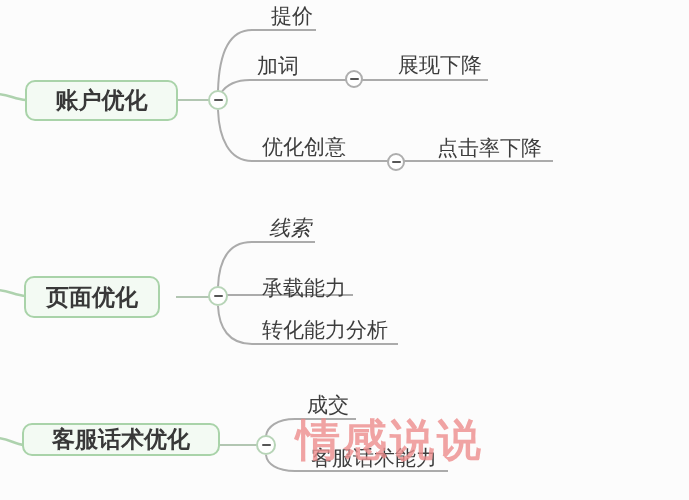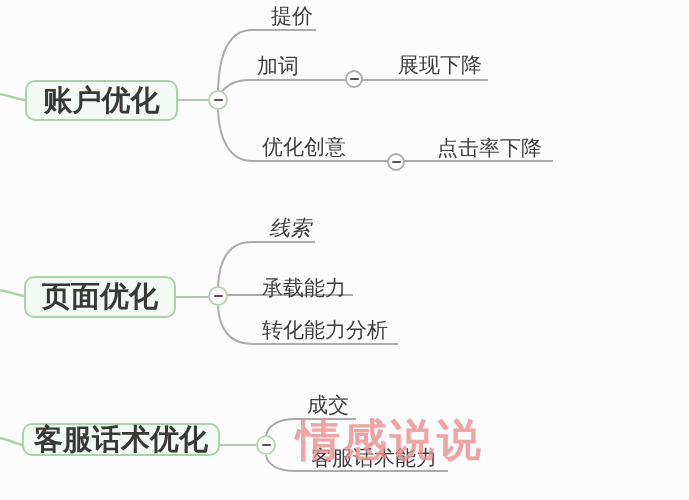--- a/index.html
+++ b/index.html
@@ -5,21 +5,21 @@
   html,body { margin:0; padding:0; background:#e8e8e8; }
   .canvas {
     position:relative; width:689px; height:500px; background:#fcfcfc;
     overflow:hidden; font-family:"Liberation Sans","DejaVu Sans",sans-serif;
   }
   svg.links { position:absolute; left:0; top:0; }
   .topic {
     position:absolute; background:#f3faf3; border:2px solid #a9d3a9;
     border-radius:10px; box-sizing:border-box;
     display:flex; align-items:center; justify-content:center;
-    color:#383838; font-weight:600; font-size:29px; white-space:nowrap;
+    color:#383838; font-weight:600; font-size:23px; white-space:nowrap;
   }
   .leaf {
     position:absolute; color:#3d3d3d; font-size:21px; line-height:26px;
     font-weight:500; white-space:nowrap;
   }
   .collapse {
     position:absolute; background:#ffffff; border-radius:50%;
     box-sizing:border-box; display:flex; align-items:center; justify-content:center;
     cursor:pointer;
   }
@@ -58,21 +58,21 @@
       <path d="M 227 295 H 353"></path>
       <path d="M 218 306 C 219 328 229 344 252 344 H 398"></path>
       <path d="M 266 436 C 267 427 277 419 295 419 H 356"></path>
       <path d="M 266 455 C 267 464 277 471 295 471 H 448"></path>
     </g>
   </svg>
 
   <div class="topic" style="left:25px; top:80px; width:153px; height:41px;">
     <span>账户优化</span>
   </div>
-  <div class="topic" style="left:24px; top:276px; width:152px; height:42px;">
+  <div class="topic" style="left:24px; top:276px; width:136px; height:42px;">
     <span>页面优化</span>
   </div>
   <div class="topic" style="left:22px; top:423px; width:198px; height:33px;">
     <span>客服话术优化</span>
   </div>
 
   <div class="leaf" style="left:271px; top:3px;">提价</div>
   <div class="leaf" style="left:257px; top:53px;">加词</div>
   <div class="leaf" style="left:398px; top:52px;">展现下降</div>
   <div class="leaf" style="left:262px; top:134px;">优化创意</div>

